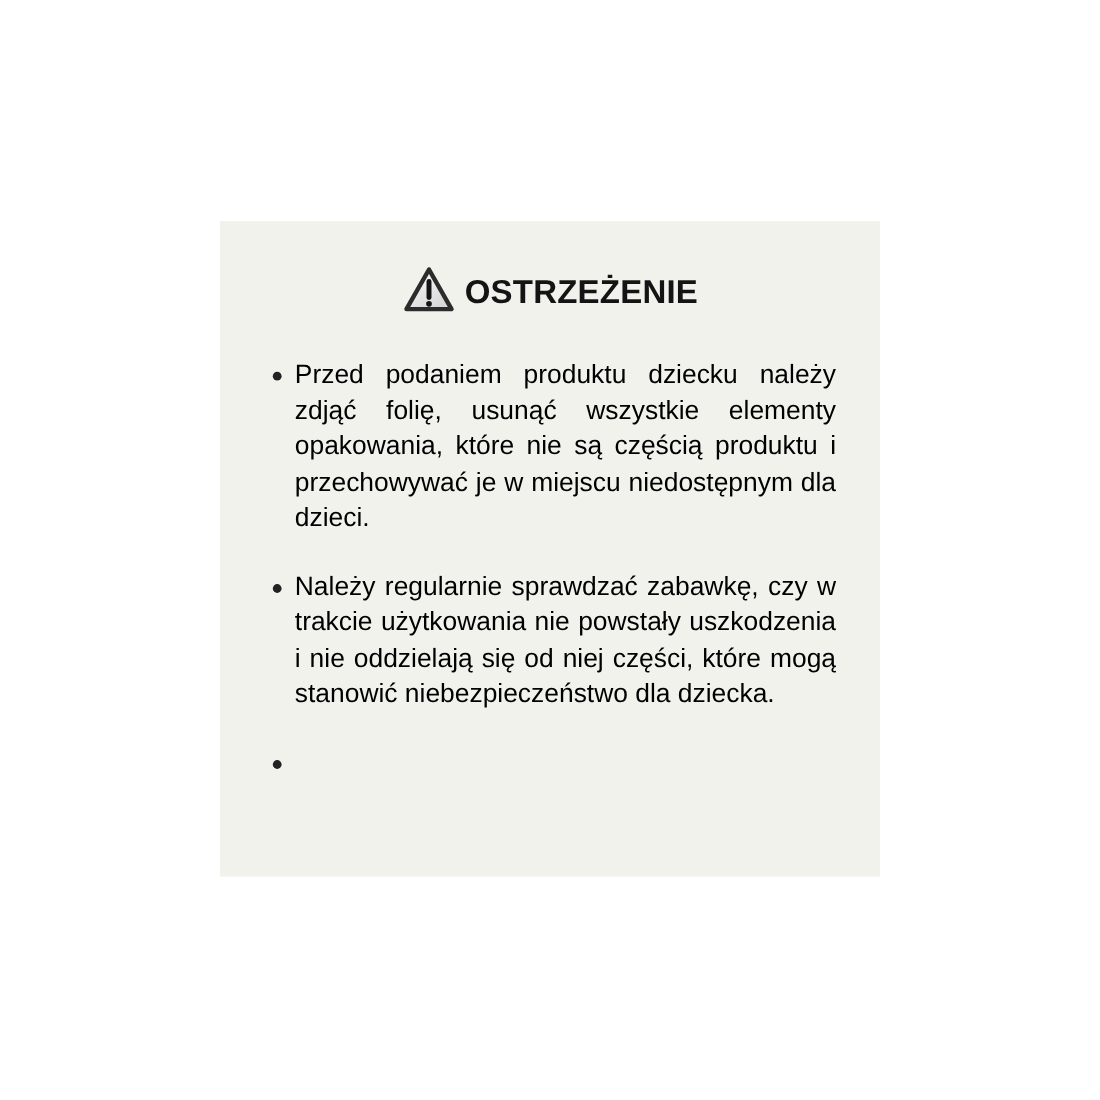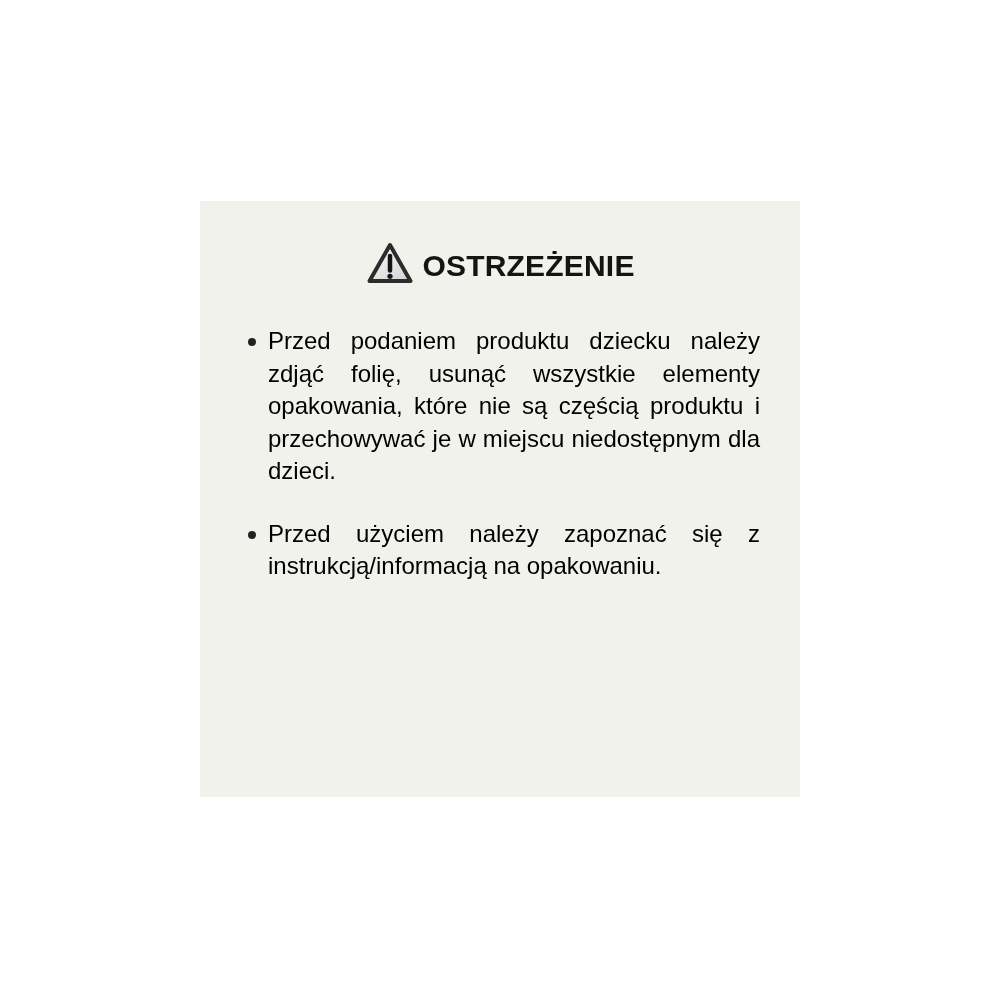--- a/index.html
+++ b/index.html
@@ -93,18 +93,21 @@
       <h1 class="title">OSTRZEŻENIE</h1>
     </div>
 
     <ul class="bullets">
       <li class="bullet-item">
         <span class="dot"></span>
         <span>Przed podaniem produktu dziecku należy zdjąć folię, usunąć wszystkie elementy opakowania, które nie są częścią produktu i przechowywać je w miejscu niedostępnym dla dzieci.</span>
       </li>
       <li class="bullet-item">
         <span class="dot"></span>
-        <span>Przed użyciem należy zapoznać się z instrukcją/informacją na opakowaniu.</span>
+        <span>Należy regularnie sprawdzać zabawkę, czy w trakcie użytkowania nie powstały uszkodzenia i nie oddzielają się od niej części, które mogą stanowić niebezpieczeństwo dla dziecka.</span>
+      </li>
+      <li class="bullet-item">
+        <span class="dot"></span>
       </li>
     </ul>
 
   </div>
 </div>
 
 </body></html>

